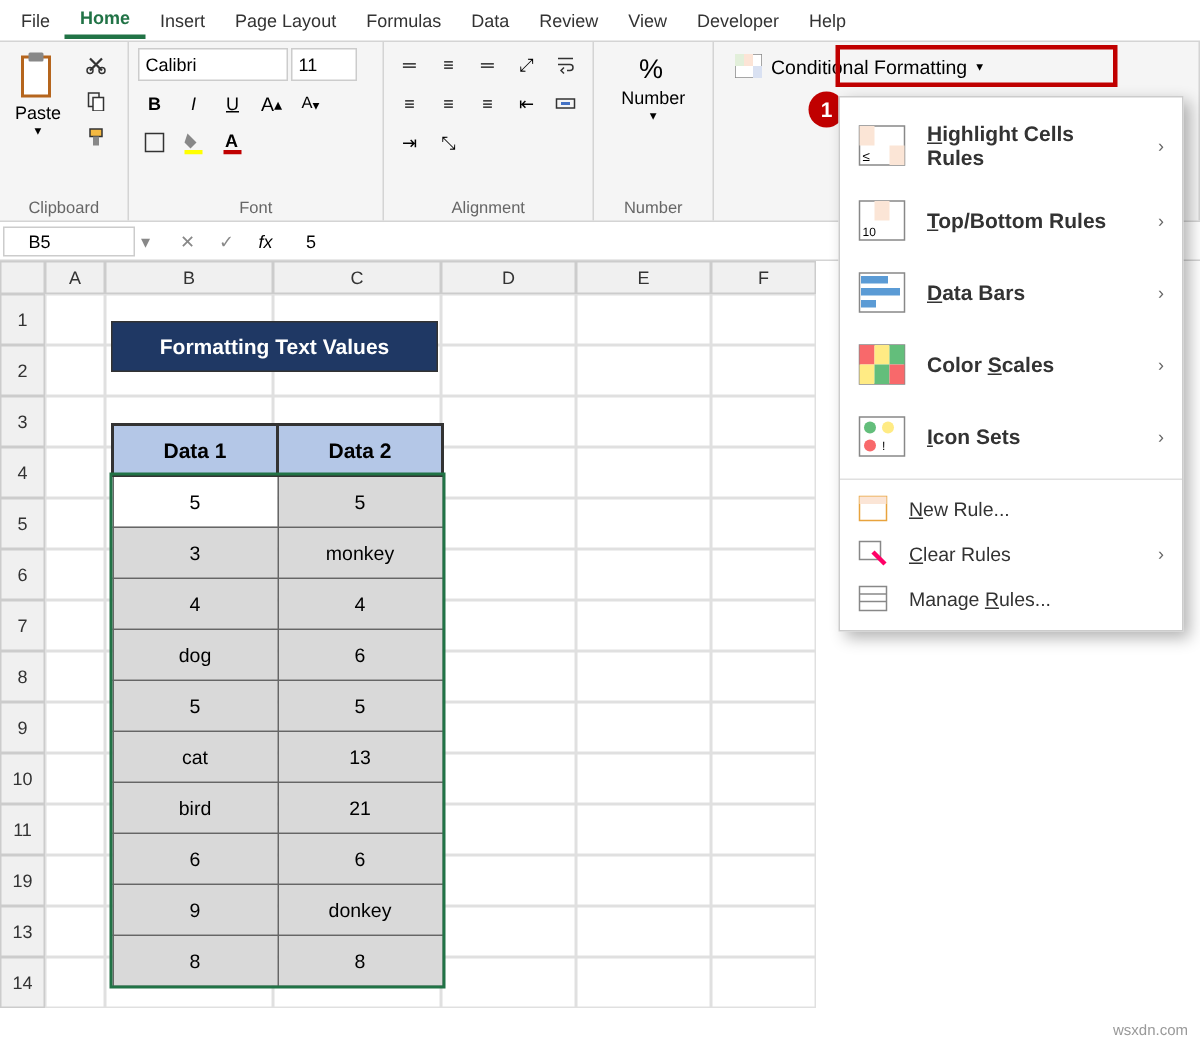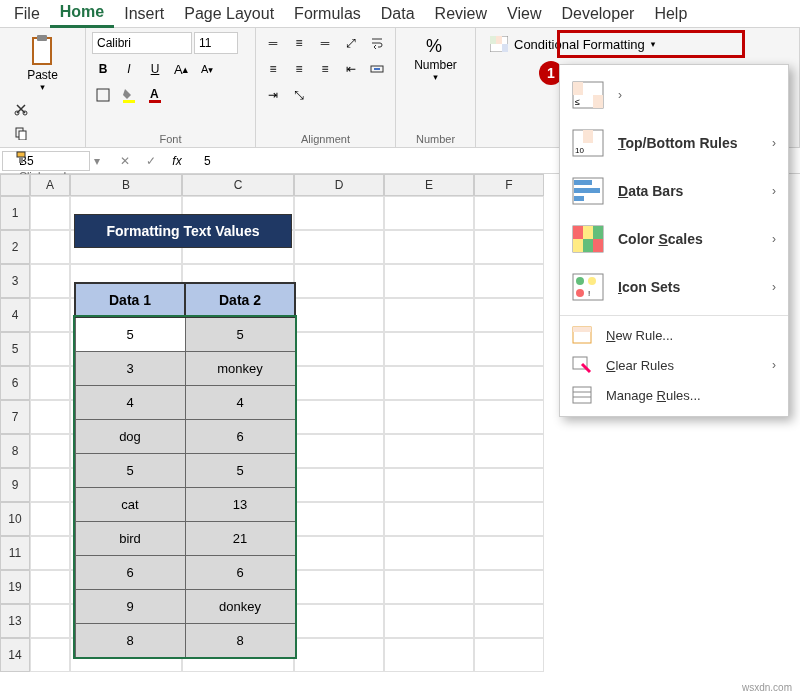--- a/index.html
+++ b/index.html
@@ -1,19 +1,19 @@
 <!DOCTYPE html>
 <html><head>
   <meta charset="utf-8">
   <style>
     * { box-sizing: border-box; margin: 0; padding: 0; }
     body { font-family: "Segoe UI", Arial, sans-serif; font-size: 12px; background: #fff; width: 800px; height: 699px; position: relative; overflow: hidden; }
     
     .menubar { display: flex; height: 28px; border-bottom: 1px solid #d4d4d4; align-items: center; padding: 0 4px; }
-    .menubar .tab { padding: 4px 10px; font-size: 16px; cursor: pointer; color: #333; }
+    .menubar .tab { padding: 4px 10px; font-size: 12px; cursor: pointer; color: #333; }
     .menubar .tab.active { border-bottom: 3px solid #217346; color: #217346; font-weight: 600; }
     
     .ribbon { display: flex; height: 120px; border-bottom: 1px solid #d4d4d4; background: #f5f5f5; }
     .group { display: flex; flex-direction: column; border-right: 1px solid #d4d4d4; padding: 4px 6px 2px 6px; position: relative; }
     .group-content { flex: 1; display: flex; flex-direction: column; justify-content: flex-start; gap: 4px; }
     .group-label { font-size: 11px; color: #666; text-align: center; padding-top: 2px; }
     
     .btn-row { display: flex; gap: 4px; align-items: center; }
     .sm-btn { width: 22px; height: 22px; display: flex; align-items: center; justify-content: center; cursor: pointer; }
     
@@ -92,21 +92,21 @@
   <div class="tab">Formulas</div>
   <div class="tab">Data</div>
   <div class="tab">Review</div>
   <div class="tab">View</div>
   <div class="tab">Developer</div>
   <div class="tab">Help</div>
 </div>
 
 <div class="ribbon">
   <div class="group clipboard-group">
-    <div class="group-content" style="flex-direction:column;">
+    <div class="group-content" style="flex-direction:row;">
       <div class="paste-btn">
         <svg class="paste-icon" viewBox="0 0 28 34">
             <rect x="4" y="4" width="18" height="26" fill="#fff" stroke="#b5651d" stroke-width="2"></rect>
             <rect x="8" y="1" width="10" height="6" rx="1" fill="#888"></rect>
           </svg>
         <span>Paste</span>
         <span style="font-size:9px;">▾</span>
       </div>
       <div style="display:flex;flex-direction:column;gap:2px;margin-left:4px;">
         <div class="sm-btn">
@@ -439,20 +439,21 @@
 <div class="badge badge1">1</div>
 
 <div class="dropdown-menu">
   <div class="menu-item">
     <svg class="mi-icon" viewBox="0 0 32 28">
         <rect x="1" y="1" width="30" height="26" fill="#fff" stroke="#888"></rect>
         <rect x="1" y="1" width="10" height="13" fill="#fbe5d6"></rect>
         <rect x="21" y="14" width="10" height="13" fill="#fbe5d6"></rect>
         <text x="3" y="24" font-size="9">≤</text>
       </svg>
+    <span class="mi-label"><b><span class="underline">H</span><span></span>ighlight Cells Rules</b></span>
     <span class="chevron">›</span>
   </div>
   <div class="menu-item">
     <svg class="mi-icon" viewBox="0 0 32 28">
         <rect x="1" y="1" width="30" height="26" fill="#fff" stroke="#888"></rect>
         <rect x="11" y="1" width="10" height="13" fill="#fbe5d6"></rect>
         <text x="3" y="24" font-size="8">10</text>
       </svg>
     <span class="mi-label"><b><span class="underline">T</span>op/Bottom Rules</b></span>
     <span class="chevron">›</span>

